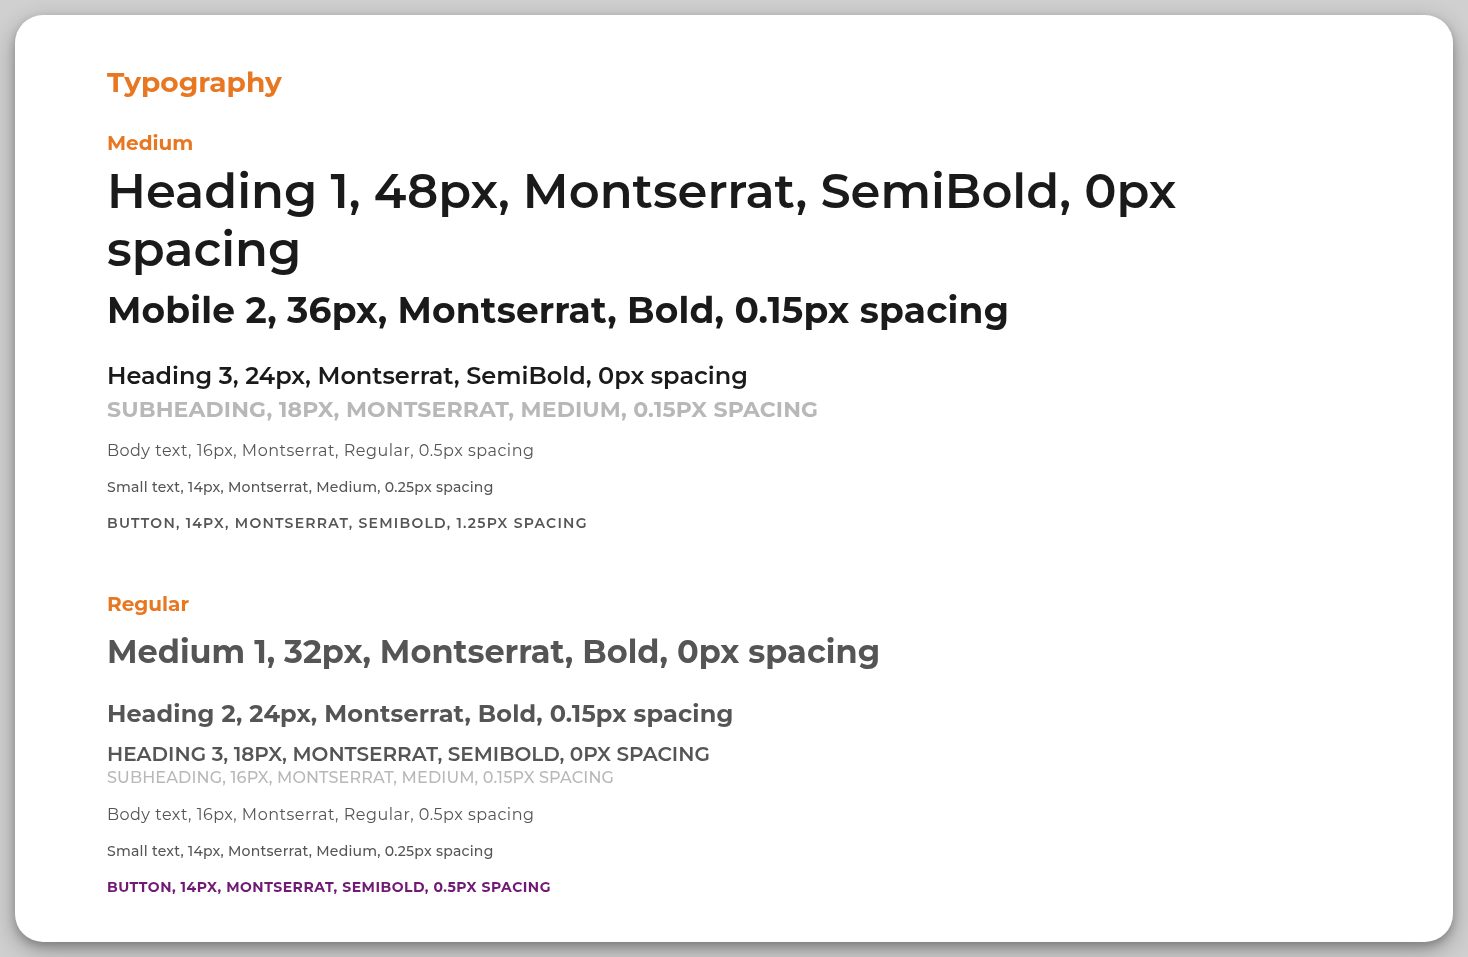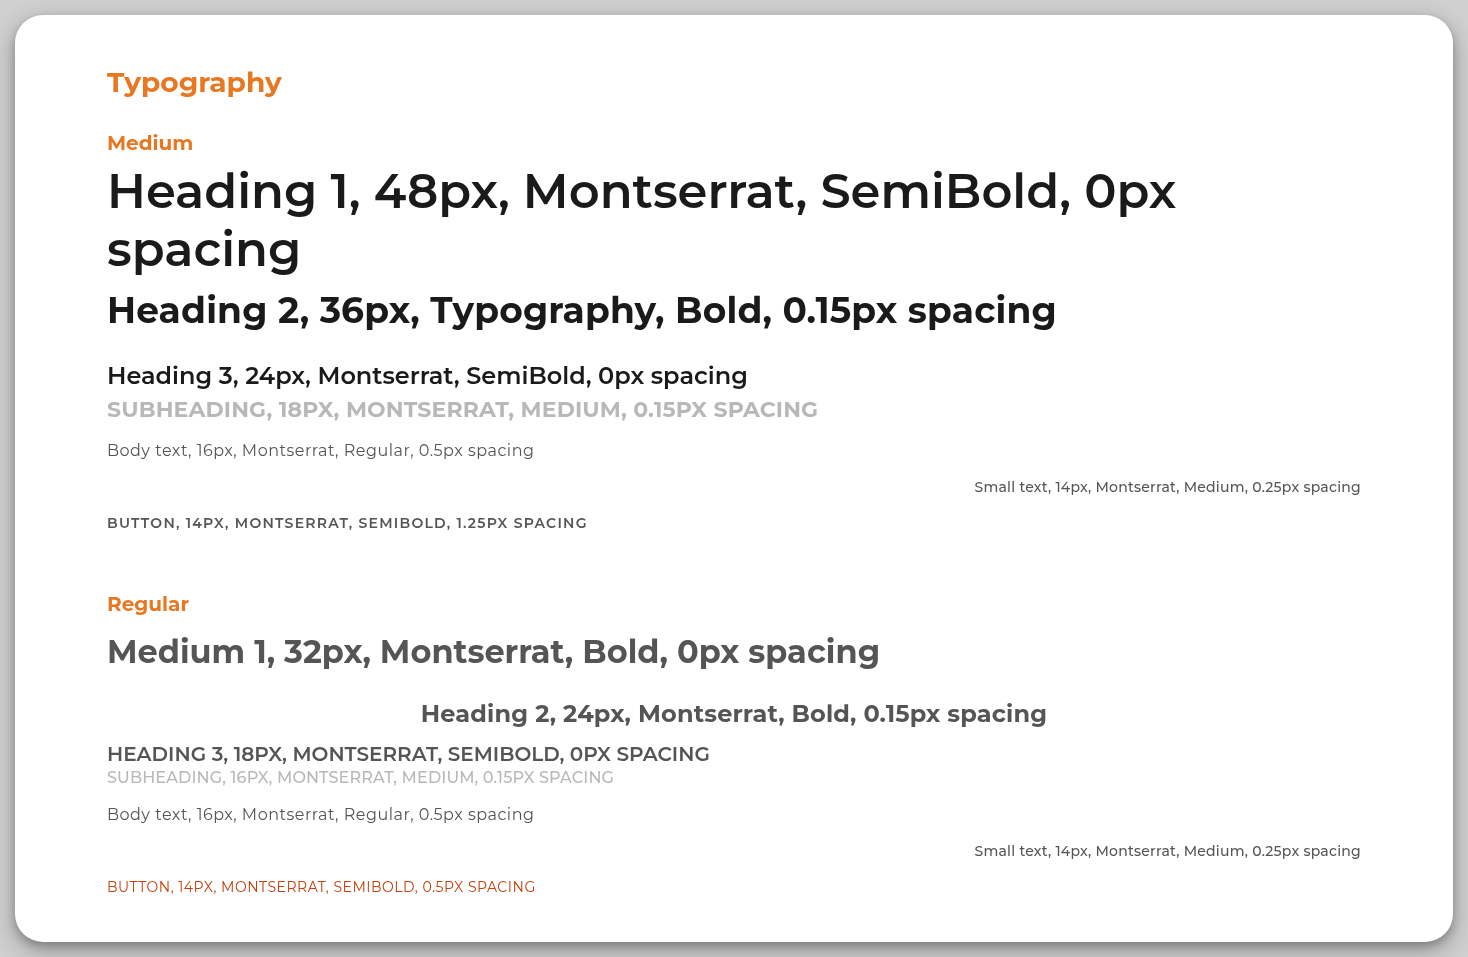--- a/index.html
+++ b/index.html
@@ -71,21 +71,20 @@
       letter-spacing: 0.5px;
       color: #555555;
       margin-bottom: 18px;
     }
     .small-text {
       font-size: 14px;
       font-weight: 500;
       letter-spacing: 0.25px;
       color: #555555;
       margin-bottom: 18px;
-      text-align: right;
     }
     .button-text {
       font-size: 14px;
       font-weight: 600;
       letter-spacing: 1.25px;
       color: #555555;
       text-transform: uppercase;
     }
     .section-gap {
       margin-top: 60px;
@@ -97,56 +96,55 @@
       color: #555555;
       margin-top: 16px;
       margin-bottom: 28px;
     }
     .h2-mobile {
       font-size: 24px;
       font-weight: 700;
       letter-spacing: 0.15px;
       color: #555555;
       margin-bottom: 14px;
-      text-align: center;
     }
     .h3-mobile {
       font-size: 20px;
       font-weight: 600;
       letter-spacing: 0px;
       color: #555555;
       text-transform: uppercase;
       margin-bottom: 2px;
     }
     .subheading-mobile {
       font-size: 16px;
       font-weight: 500;
       letter-spacing: 0.15px;
       color: #b8b8b8;
       text-transform: uppercase;
       margin-bottom: 18px;
     }
     .button-text-mobile {
       font-size: 14px;
-      font-weight: 400;
+      font-weight: 700;
       letter-spacing: 0.5px;
-      color: #c2410c;
+      color: #701a75;
       text-transform: uppercase;
     }
   </style>
 </head>
 <body>
 
 <div class="card">
   <h1 class="title">Typography</h1>
 
   <div>
     <div class="section-label">Medium</div>
     <div class="h1-desktop">Heading 1, 48px, Montserrat, SemiBold, 0px spacing</div>
-    <div class="h2-desktop">Heading 2, 36px, Typography, Bold, 0.15px spacing</div>
+    <div class="h2-desktop">Mobile 2, 36px, Montserrat, Bold, 0.15px spacing</div>
     <div class="h3-desktop">Heading 3, 24px, Montserrat, SemiBold, 0px spacing</div>
     <div class="subheading">SUBHEADING, 18PX, MONTSERRAT, MEDIUM, 0.15PX SPACING</div>
     <div class="body-text">Body text, 16px, Montserrat, Regular, 0.5px spacing</div>
     <div class="small-text">Small text, 14px, Montserrat, Medium, 0.25px spacing</div>
     <div class="button-text">BUTTON, 14PX, MONTSERRAT, SEMIBOLD, 1.25PX SPACING</div>
   </div>
 
   <div class="section-gap">
     <div class="section-label">Regular</div>
     <div class="h1-mobile">Medium 1, 32px, Montserrat, Bold, 0px spacing</div>

